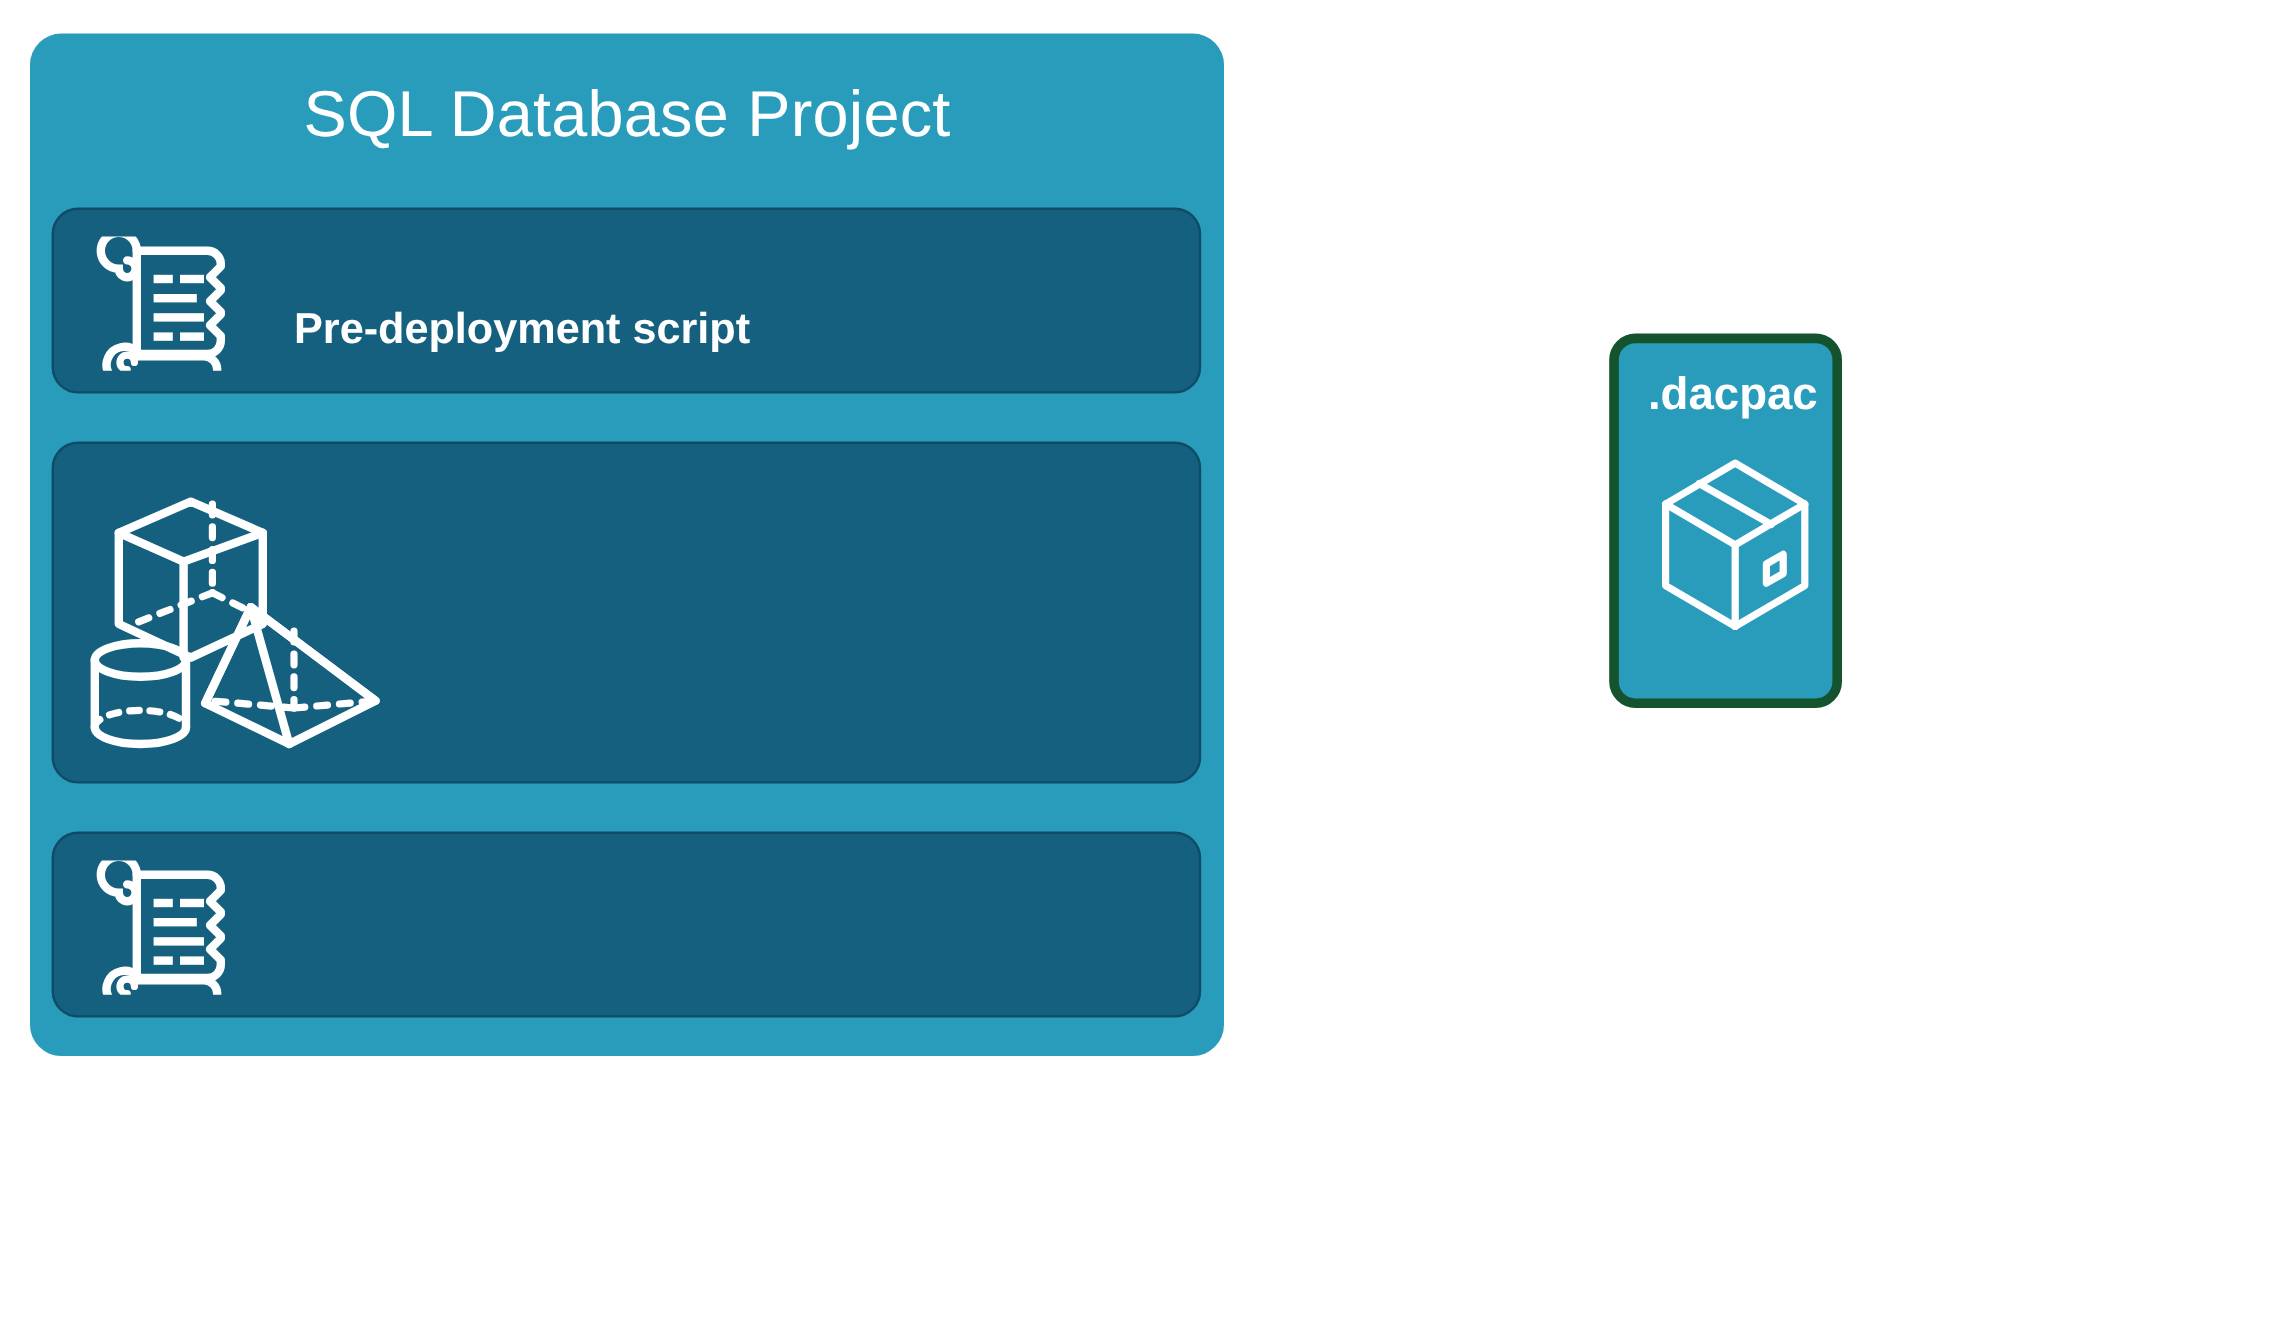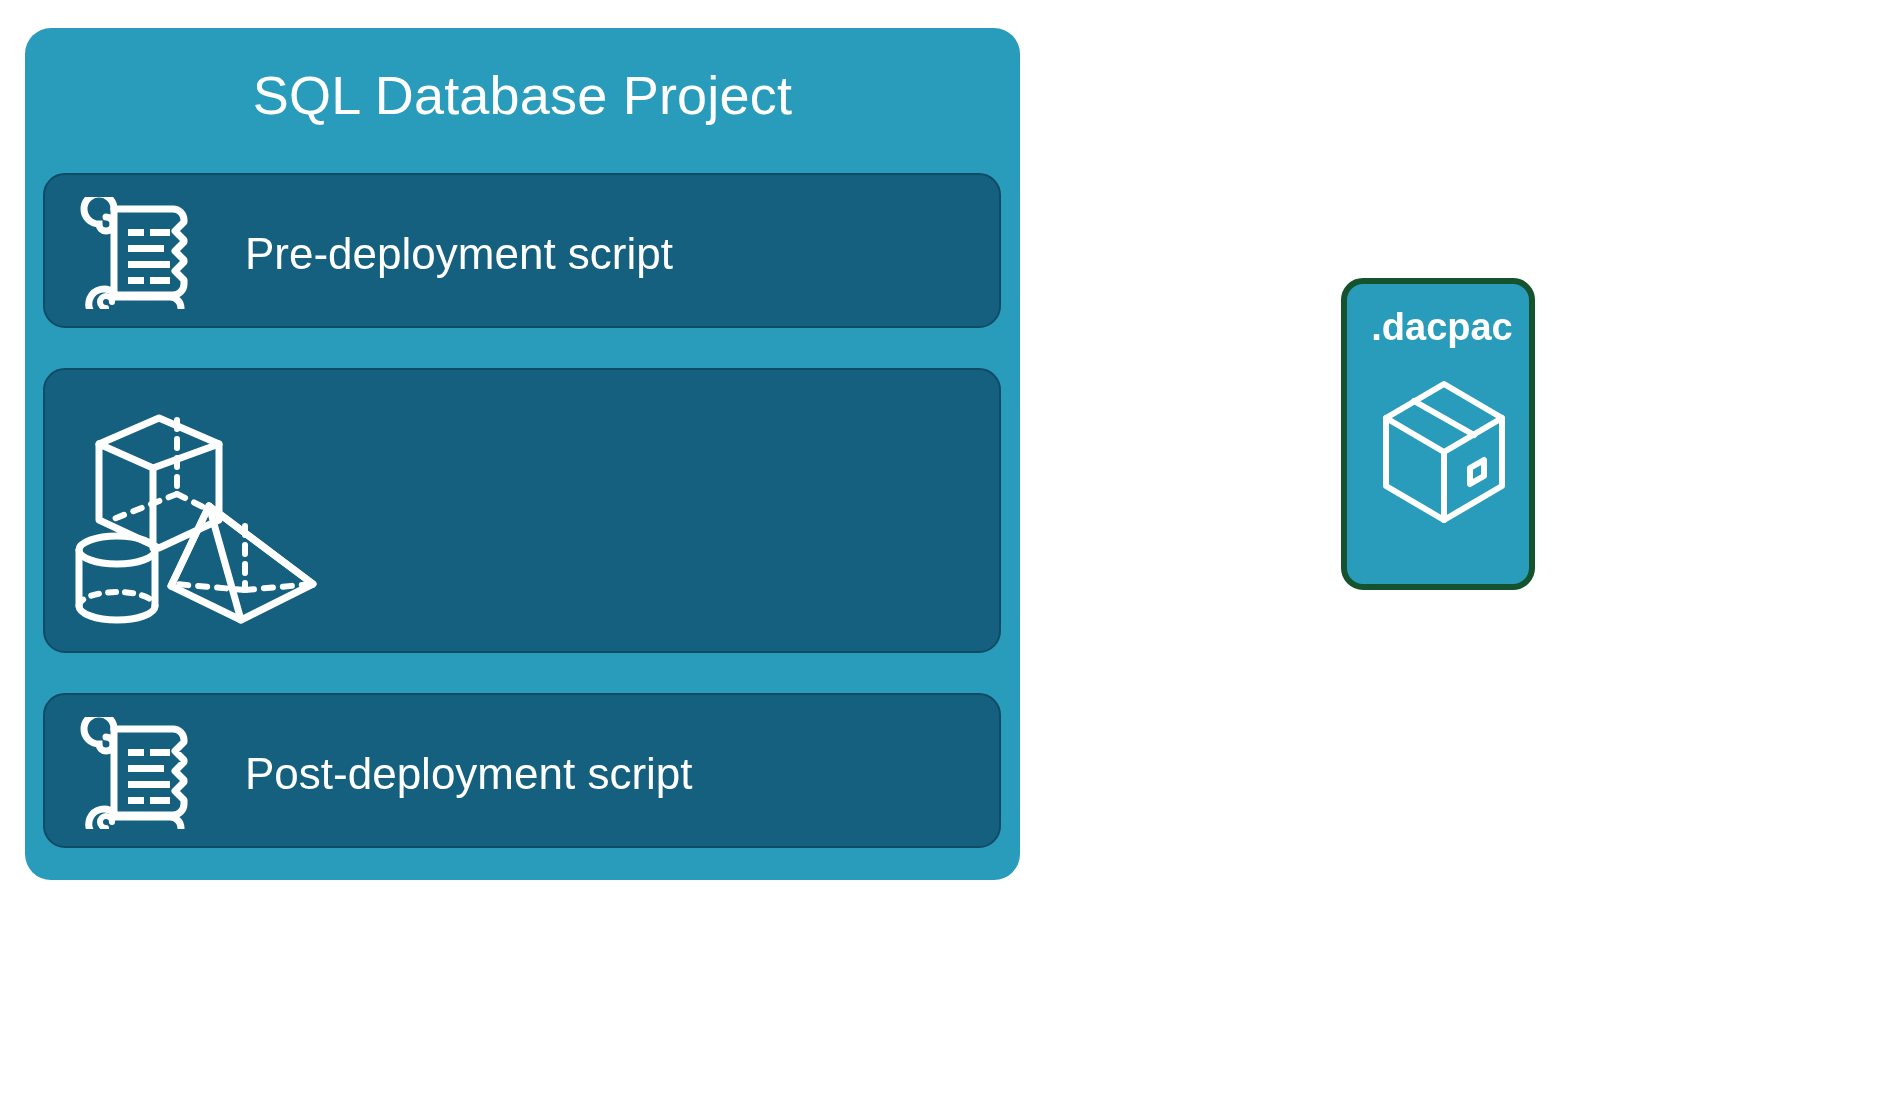--- a/index.html
+++ b/index.html
@@ -56,24 +56,25 @@
     border-radius: 22px;
     box-sizing: border-box;
   }
   #panel-pre   { top: 145px;  height: 155px; }
   #panel-objs  { top: 340px;  height: 285px; }
   #panel-post  { top: 665px;  height: 155px; }
 
   .panel-label {
     position: absolute;
     color: #ffffff;
-    font-size: 44px;
-    font-weight: 400;
+    font-size: 36px;
+    font-weight: 700;
     line-height: 1.33;
     white-space: pre;
+    margin-top: 25px;
   }
   #panel-pre  .panel-label { left: 200px; top: 50px; }
   #panel-post .panel-label { left: 200px; top: 50px; }
   #panel-objs .panel-label { left: 290px; top: 90px; }
 
   .panel-icon {
     position: absolute;
   }
   #icon-pre-wrap  { left: 28px; top: 22px; }
   #icon-post-wrap { left: 28px; top: 22px; }
@@ -101,21 +102,21 @@
   }
 
   
   #dacpac-card {
     position: absolute;
     left: 1341px;
     top: 278px;
     width: 194px;
     height: 312px;
     background: #2a9cbb;
-    border: 6px solid #14532d;
+    border: 8px solid #14532d;
     border-radius: 22px;
     box-sizing: border-box;
   }
   #dacpac-label {
     position: absolute;
     left: 0;
     top: 22px;
     width: 190px;
     text-align: center;
     color: #ffffff;
@@ -216,21 +217,20 @@
           <path d="M30 122 a15 15 0 1 1 11 -26" stroke="#ffffff" stroke-width="7" fill="none" stroke-linecap="round"></path>
           <path d="M33 111 a6 6 0 1 1 6 -6" stroke="#ffffff" stroke-width="6" fill="none" stroke-linecap="round"></path>
           <rect x="55" y="32" width="16" height="7" fill="#ffffff"></rect>
           <rect x="77" y="32" width="20" height="7" fill="#ffffff"></rect>
           <rect x="55" y="48" width="36" height="7" fill="#ffffff"></rect>
           <rect x="55" y="64" width="42" height="7" fill="#ffffff"></rect>
           <rect x="55" y="80" width="16" height="7" fill="#ffffff"></rect>
           <rect x="77" y="80" width="20" height="7" fill="#ffffff"></rect>
         </svg>
       </div>
-      <div class="panel-label">Post-deployment script</div>
     </div>
 
   </div>
 
 
   <div id="dacpac-card">
     <div id="dacpac-label">.dacpac</div>
     <div id="dacpac-icon-wrap">
       <svg width="132" height="160" viewBox="0 0 132 160" fill="none" xmlns="http://www.w3.org/2000/svg">
         <g stroke="#ffffff" stroke-width="6" stroke-linejoin="round" stroke-linecap="round" fill="none">

